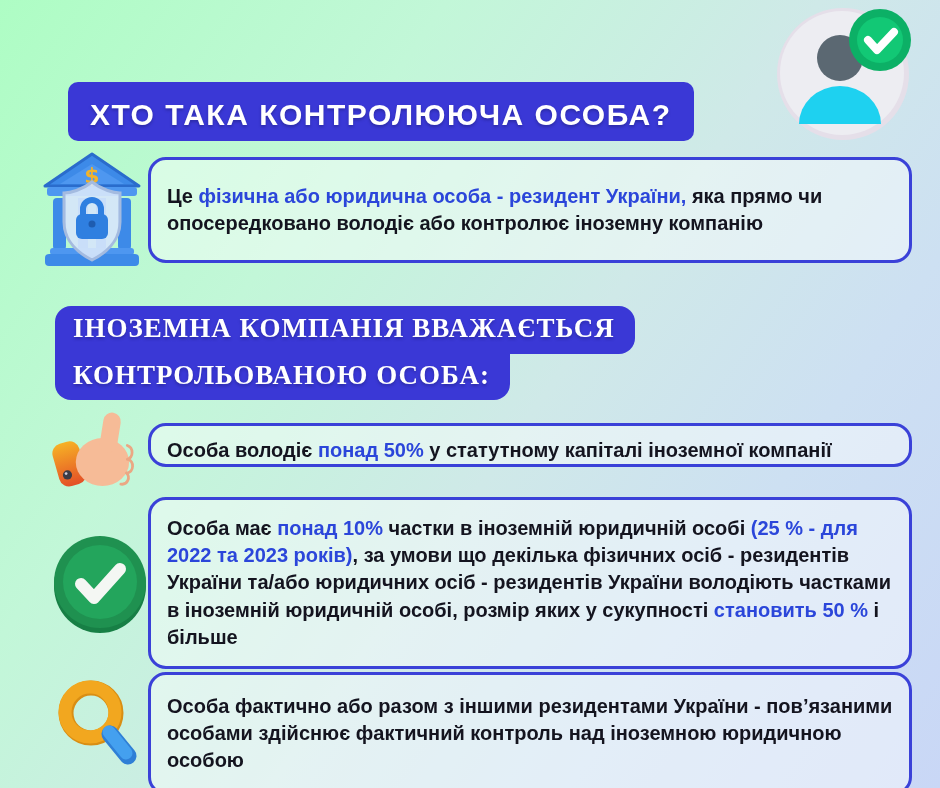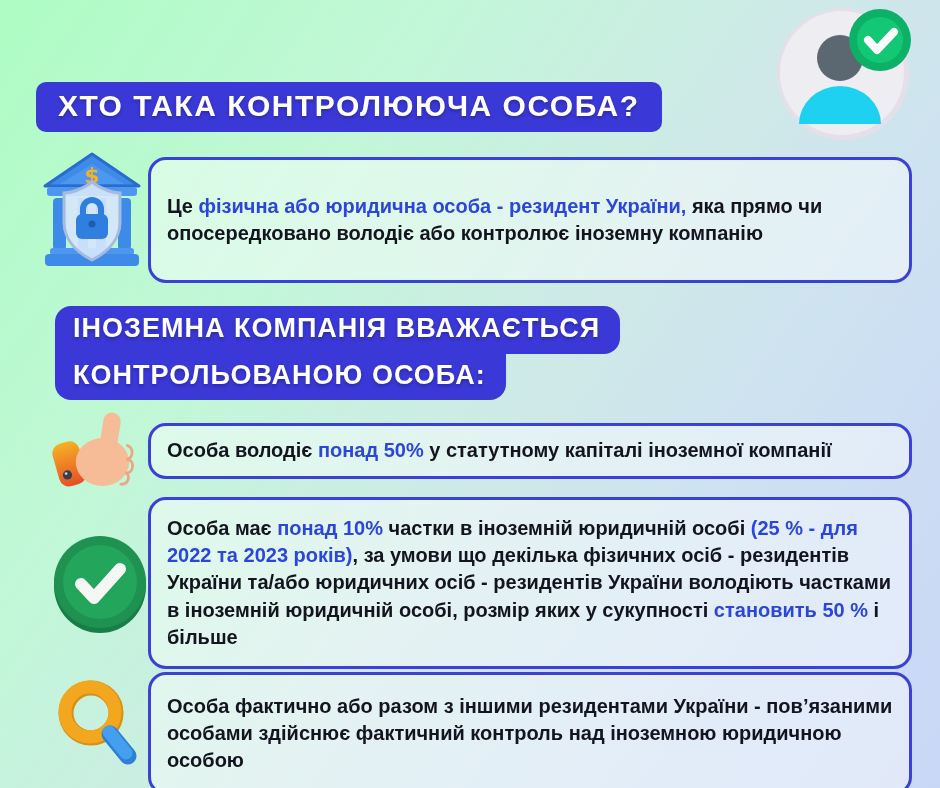--- a/index.html
+++ b/index.html
@@ -6,57 +6,58 @@
   html,body { width:940px; height:788px; }
   body{
     font-family:"Liberation Sans","DejaVu Sans",sans-serif;
     background:linear-gradient(125deg,#aefdc4 0%,#c2f7d8 30%,#cfe9e8 55%,#cde0f2 75%,#c9d7f6 100%);
     position:relative; overflow:hidden;
   }
   .poster{ position:absolute; inset:0; }
 
   
   .title-bar{
-    position:absolute; left:36px; top:82px;
+    position:absolute; left:68px; top:82px;
     background:#3a38d6; color:#ffffff;
     font-weight:700; font-size:30px; letter-spacing:1.5px;
-    padding:7px 22px 9px 22px; border-radius:10px;
+    padding:16px 22px 9px 22px; border-radius:10px;
     text-shadow:0 2px 3px rgba(20,20,80,.35);
     white-space:nowrap;
   }
 
   
   .avatar{ position:absolute; left:772px; top:2px; width:150px; height:146px; }
 
   
   .section-heading{ position:absolute; left:55px; top:306px; line-height:0; }
   .section-heading .hl{
     display:inline-block; background:#3a38d6; color:#ffffff;
     font-weight:700; font-size:27px; letter-spacing:1px;
     padding:8px 20px 10px 18px; line-height:1.1;
     text-shadow:0 2px 3px rgba(20,20,80,.35);
     white-space:nowrap;
+    font-family:Liberation Serif, serif;
   }
   .section-heading .hl.first{ border-radius:16px 16px 16px 0; }
   .section-heading .hl.second{ border-radius:0 0 16px 16px; margin-top:-1px; }
 
   
   .card{
     position:absolute; left:148px; width:764px;
     background:rgba(255,255,255,.44);
     border:3px solid #3a41d8; border-radius:18px;
     padding:11px 16px; color:#14141f;
     font-size:20px; font-weight:700; line-height:1.36;
     display:flex; align-items:center; flex-wrap:wrap;
   }
   .card .txt{ width:100%; }
   .accent{ color:#2b46da; }
 
-  .card.intro   { top:157px; height:126px; }
-  .card.crit-1  { top:423px; height:56px; }
+  .card.intro   { top:157px; height:106px; }
+  .card.crit-1  { top:423px; height:44px; }
   .card.crit-2  { top:497px; height:172px; }
   .card.crit-3  { top:672px; height:123px; }
 
   
   .icon{ position:absolute; }
   .icon.bank     { left:42px;  top:150px; width:100px; height:118px; }
   .icon.thumb    { left:50px;  top:408px; width:92px;  height:86px; }
   .icon.check    { left:50px;  top:532px; width:100px; height:104px; }
   .icon.magnifier{ left:50px;  top:678px; width:98px;  height:96px; }
   .icon svg, .avatar svg{ width:100%; height:100%; display:block; }

